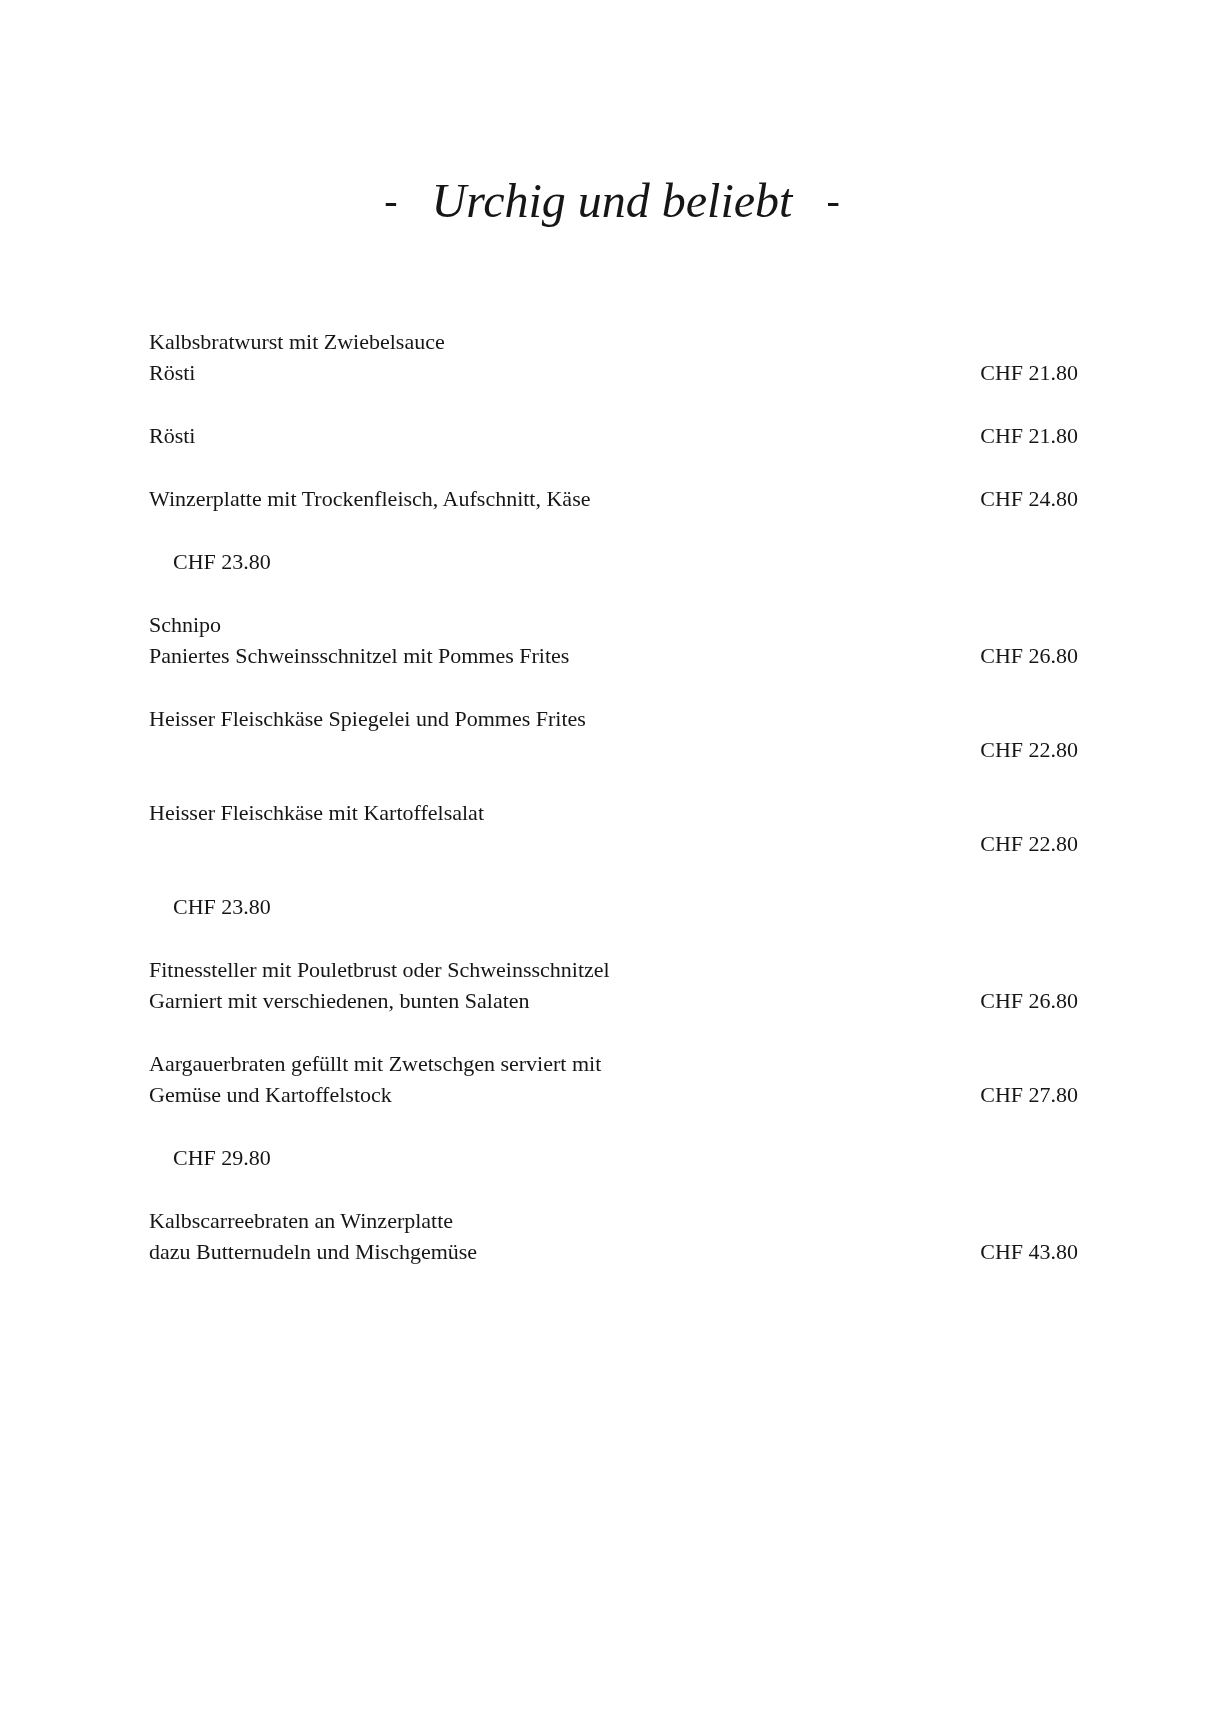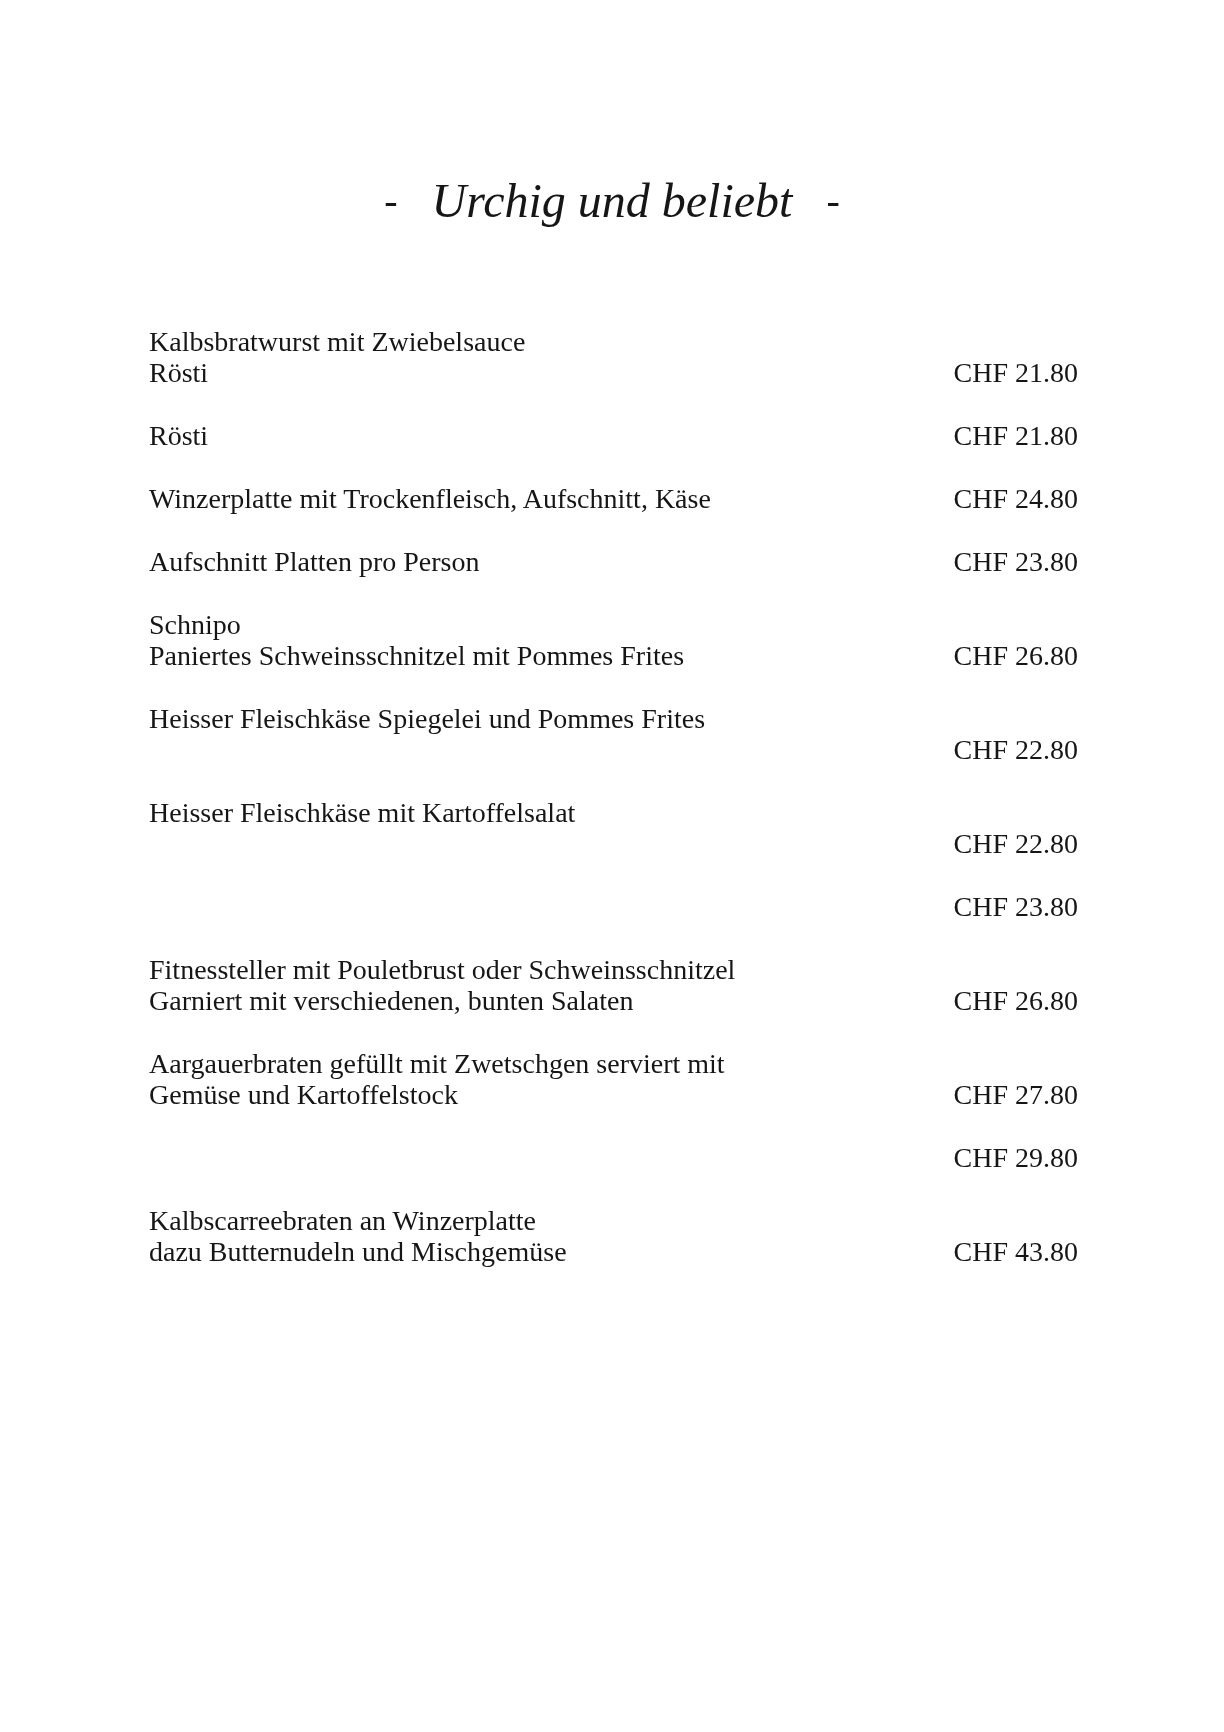--- a/index.html
+++ b/index.html
@@ -30,24 +30,24 @@
   }
   .title .dash {
     font-size: 40px;
     letter-spacing: 0;
   }
   .menu {
     margin: 96px 146px 0 149px; 
   }
   .item {
     display: flex;
-    justify-content: flex-end;
+    justify-content: space-between;
     align-items: flex-end;
     margin-bottom: 32px;
-    font-size: 28px;
+    font-size: 22px;
     line-height: 31px;
   }
   .item-lines {
     flex: 1 1 auto;
     min-width: 0;
   }
   .item-lines .line {
     white-space: nowrap;
   }
   .item-lines .line.empty-line {
@@ -86,23 +86,20 @@
   </div>
 
   <div class="item">
     <div class="item-lines">
           <div class="line">Winzerplatte mit Trockenfleisch, Aufschnitt, Käse</div>
         </div>
     <div class="item-price">CHF 24.80</div>
   </div>
 
   <div class="item">
-    <div class="item-lines">
-          <div class="line">Aufschnitt Platten pro Person</div>
-        </div>
     <div class="item-price">CHF 23.80</div>
   </div>
 
   <div class="item">
     <div class="item-lines">
           <div class="line">Schnipo</div>
           <div class="line">Paniertes Schweinsschnitzel mit Pommes Frites</div>
         </div>
     <div class="item-price">CHF 26.80</div>
   </div>

